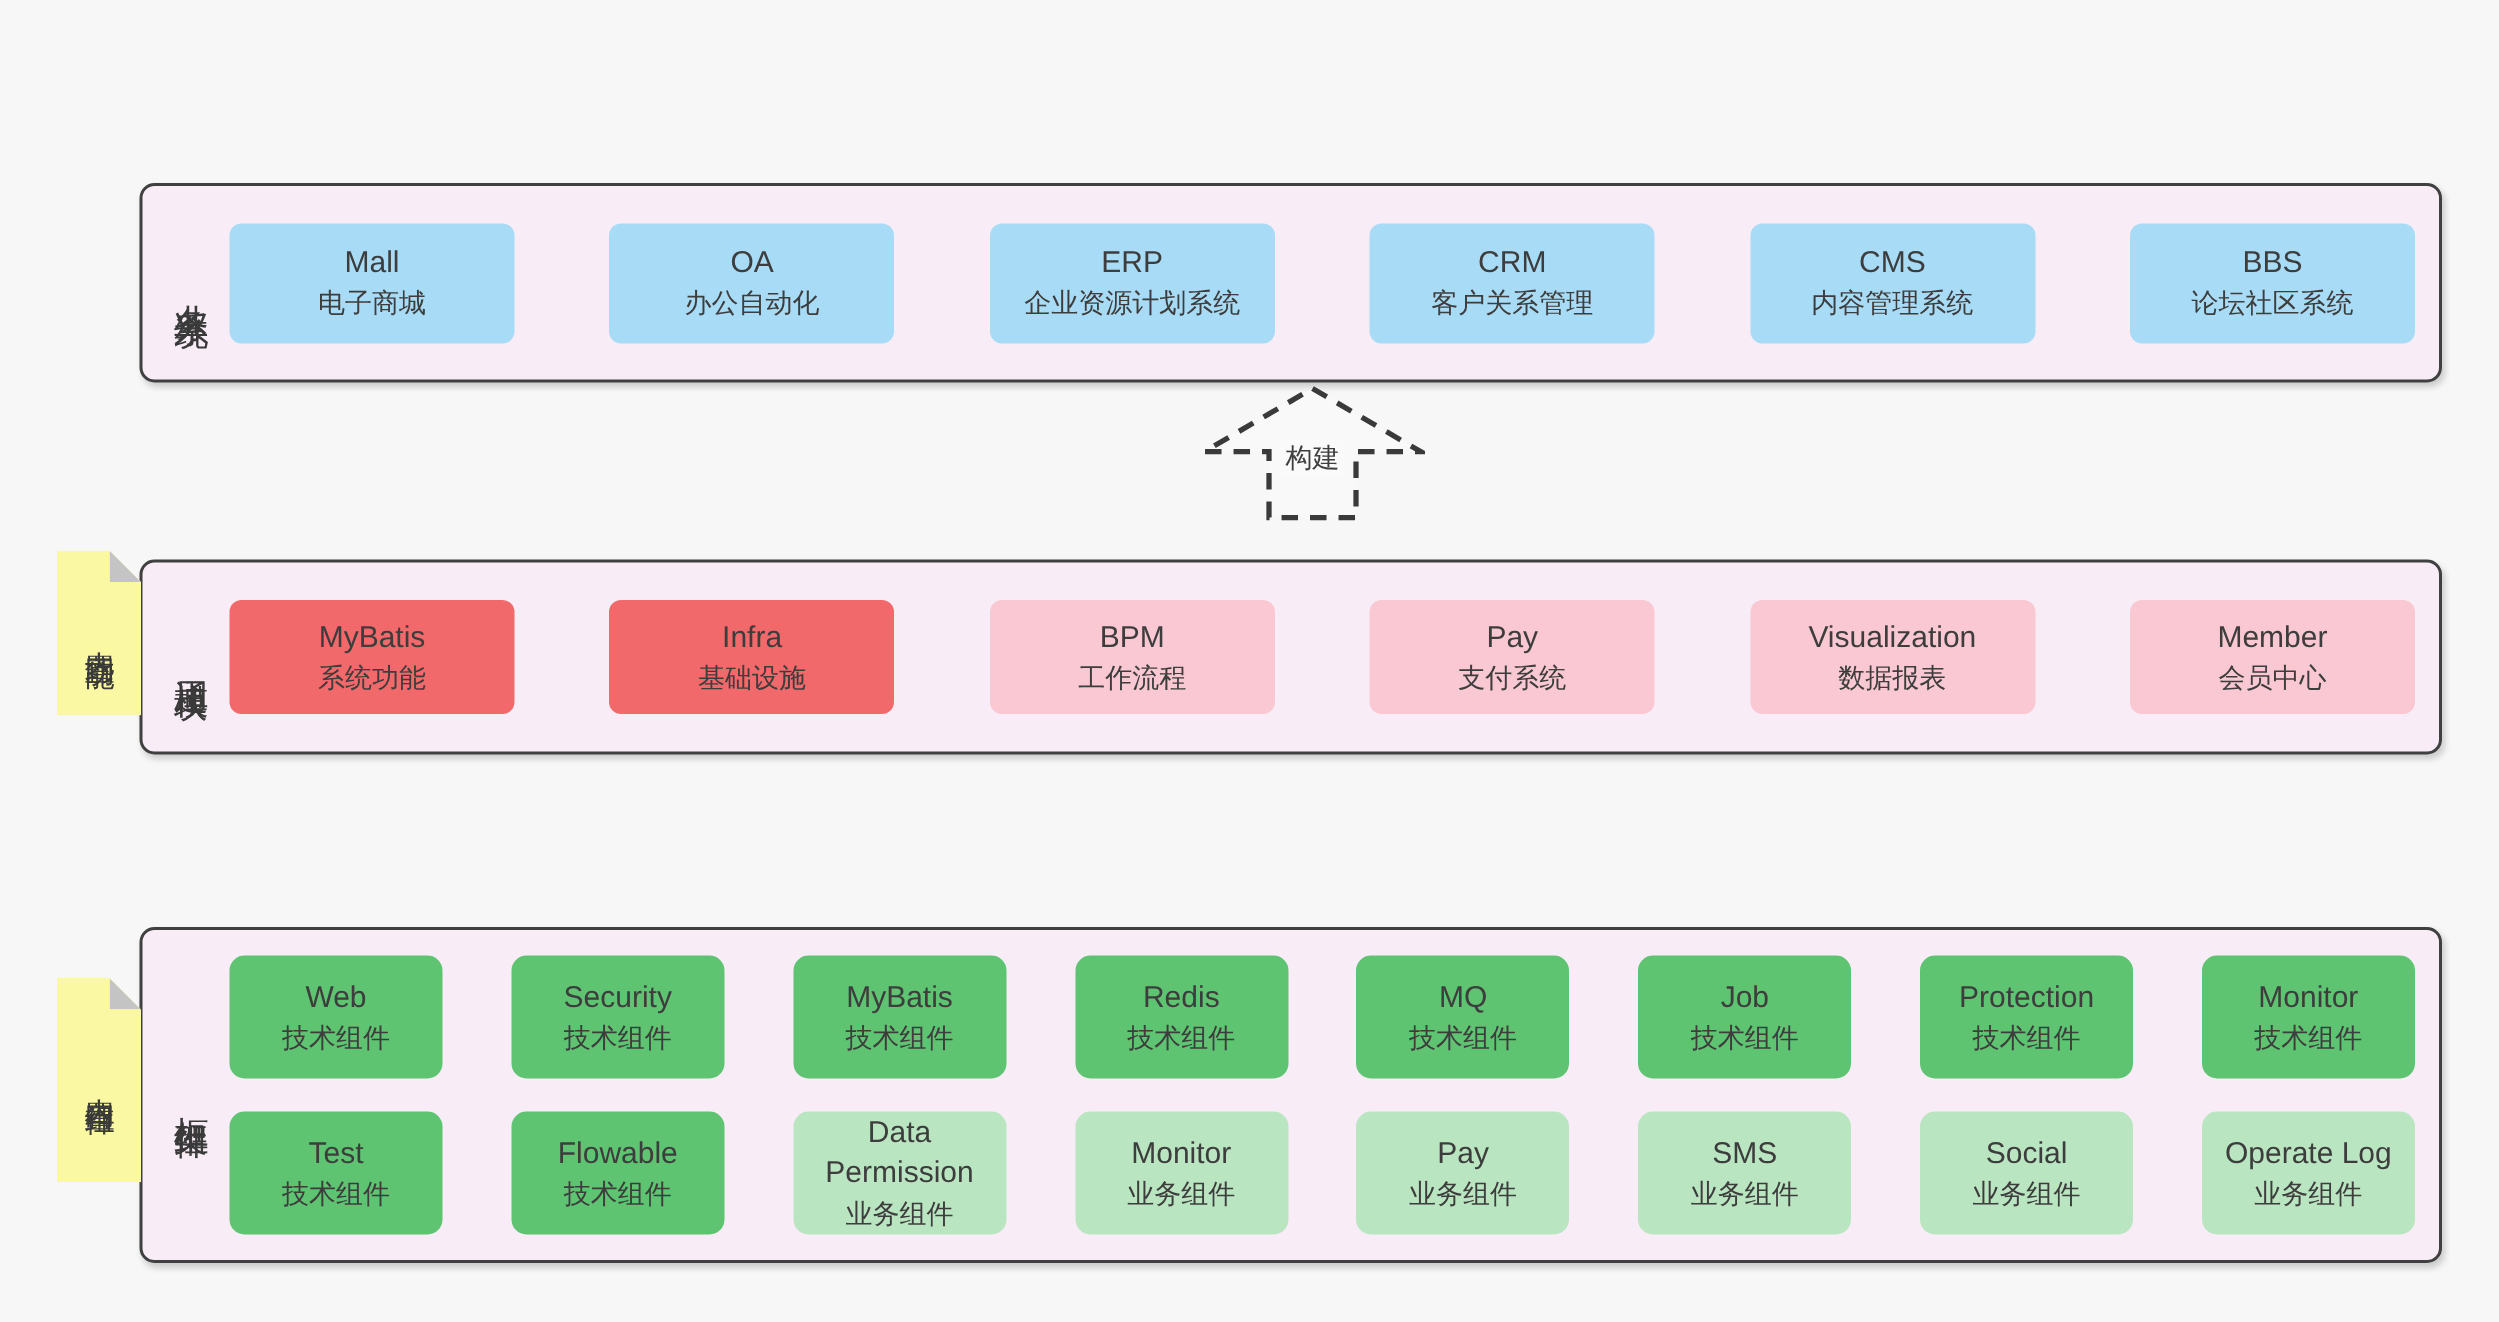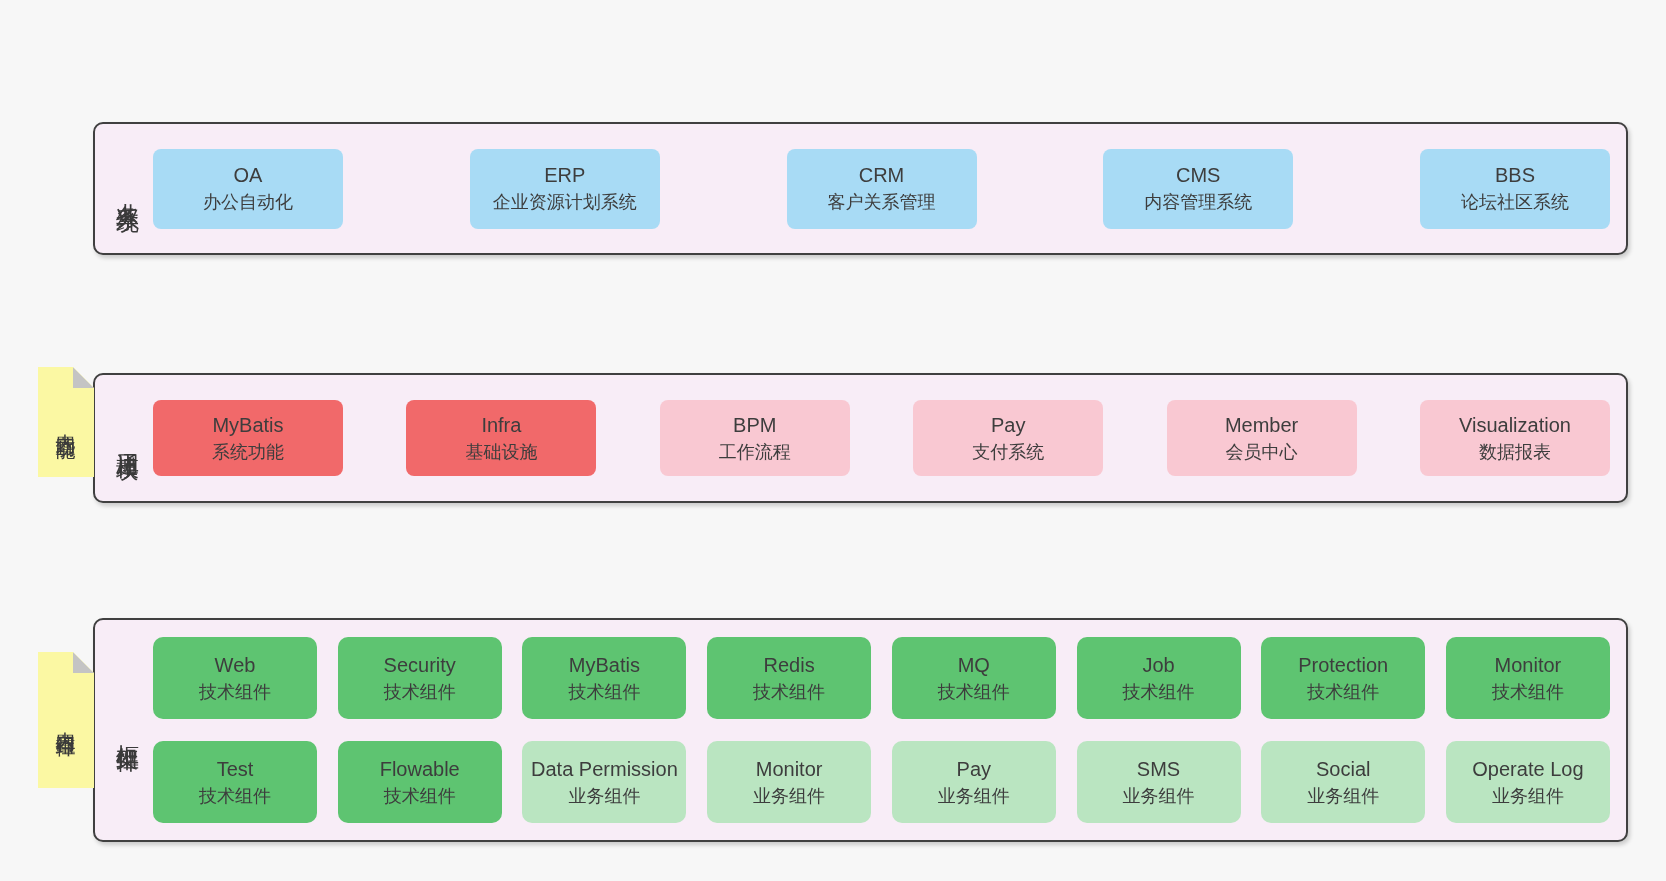--- a/index.html
+++ b/index.html
@@ -29,21 +29,21 @@
   .row   { display:flex; justify-content:space-between; align-items:center; }
 
   .box {
     display:flex; flex-direction:column; align-items:center; justify-content:center;
     text-align:center; border-radius:8px; padding:4px 8px;
   }
   .box .t { font-size:20px; line-height:27px; }
   .box .s { font-size:18px; line-height:26px; }
   .wide { width:190px; height:80px; }
   #sec-modules .wide { height:76px; }
-  .small { width:164px; height:82px; border-radius:10px; }
+  .small { width:142px; height:82px; border-radius:10px; }
 
   .blue       { background:#a8dbf5; }
   .red        { background:#f1696a; }
   .pink       { background:#f9c8d2; }
   .green      { background:#5ec471; }
   .lightgreen { background:#bae5c1; }
 
   
   .tab {
     position:absolute; left:38px; width:56px; background:#fbf8a3;
@@ -82,20 +82,24 @@
   </div>
   <div class="tab" id="tab-framework">
     <div class="fold"></div>
     <div class="tab-text">内置组件</div>
   </div>
 
   <div class="section" id="sec-business">
     <div class="v-label">业务系统</div>
     <div class="boxes">
       <div class="box wide blue">
+        <div class="t">Mall</div>
+        <div class="s">电子商城</div>
+      </div>
+      <div class="box wide blue">
         <div class="t">OA</div>
         <div class="s">办公自动化</div>
       </div>
       <div class="box wide blue">
         <div class="t">ERP</div>
         <div class="s">企业资源计划系统</div>
       </div>
       <div class="box wide blue">
         <div class="t">CRM</div>
         <div class="s">客户关系管理</div>
@@ -104,20 +108,26 @@
         <div class="t">CMS</div>
         <div class="s">内容管理系统</div>
       </div>
       <div class="box wide blue">
         <div class="t">BBS</div>
         <div class="s">论坛社区系统</div>
       </div>
     </div>
   </div>
 
+  <div class="arrow" id="arrow-build">
+    <svg width="150" height="92" viewBox="0 0 150 92">
+      <polygon points="75,3 147,45 104,45 104,89 46,89 46,45 3,45" fill="#f9f9f9" stroke="#3a3a3a" stroke-width="3.5" stroke-dasharray="11 8"></polygon>
+    </svg>
+    <div class="arrow-label">构建</div>
+  </div>
 
   <div class="section" id="sec-modules">
     <div class="v-label">通用模块</div>
     <div class="boxes">
       <div class="box wide red">
         <div class="t">MyBatis</div>
         <div class="s">系统功能</div>
       </div>
       <div class="box wide red">
         <div class="t">Infra</div>
@@ -125,26 +135,26 @@
       </div>
       <div class="box wide pink">
         <div class="t">BPM</div>
         <div class="s">工作流程</div>
       </div>
       <div class="box wide pink">
         <div class="t">Pay</div>
         <div class="s">支付系统</div>
       </div>
       <div class="box wide pink">
+        <div class="t">Visualization</div>
+        <div class="s">数据报表</div>
+      </div>
+      <div class="box wide pink">
         <div class="t">Member</div>
         <div class="s">会员中心</div>
-      </div>
-      <div class="box wide pink">
-        <div class="t">Visualization</div>
-        <div class="s">数据报表</div>
       </div>
     </div>
   </div>
 
 
   <div class="section" id="sec-framework">
     <div class="v-label">框架组件</div>
     <div class="rows">
       <div class="row">
         <div class="box small green">

